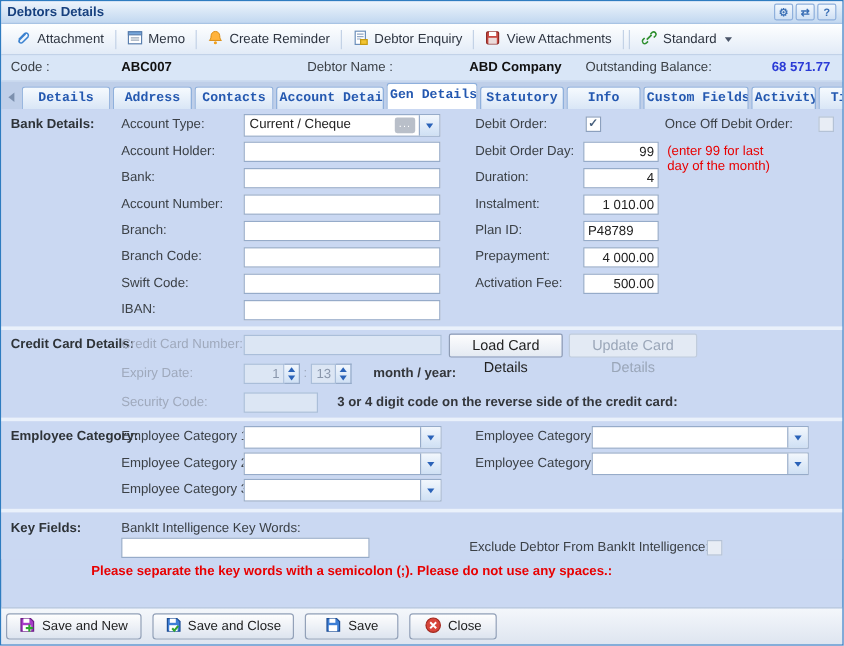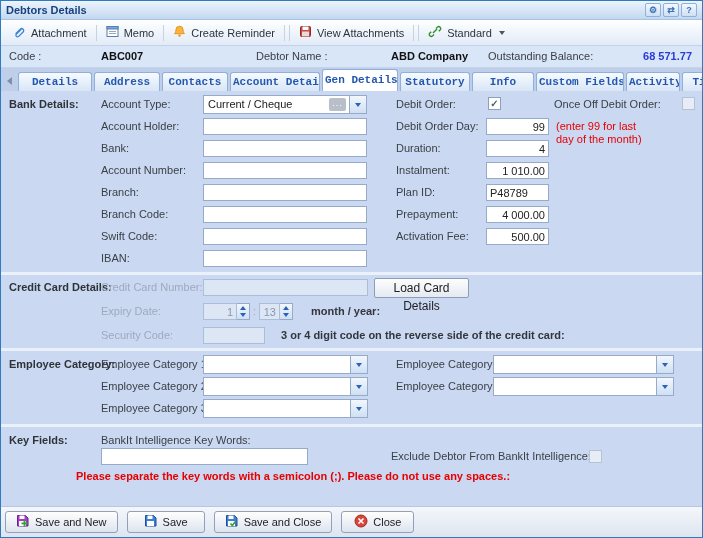--- a/index.html
+++ b/index.html
@@ -117,20 +117,30 @@
     </span>
     <span class="tsep"></span>
     <span class="tbtn">
       <span><svg width="13" height="13" viewBox="0 0 13 13">
             <path d="M6.5 1.2 a3.6 3.6 0 0 1 3.6 3.6 c0 2.4 .9 3.4 1.4 3.9 H1.5 c.5 -.5 1.4 -1.5 1.4 -3.9 A3.6 3.6 0 0 1 6.5 1.2 z" fill="#ffb33c" stroke="#d88a10" stroke-width="0.8"></path>
             <circle cx="6.5" cy="10.6" r="1.3" fill="#f0a020"></circle>
           </svg></span>
       <span>Create Reminder</span>
     </span>
     <span class="tsep"></span>
+    <span class="tbtn">
+      <span><svg width="13" height="13">
+            <rect x="2" y="1" width="8.5" height="11" fill="#fff" stroke="#6c8fbb"></rect>
+            <line x1="3.5" y1="3.5" x2="9" y2="3.5" stroke="#8fa6c4"></line>
+            <line x1="3.5" y1="5.5" x2="9" y2="5.5" stroke="#8fa6c4"></line>
+            <line x1="3.5" y1="7.5" x2="7" y2="7.5" stroke="#8fa6c4"></line>
+            <rect x="6.5" y="8" width="5.5" height="4" fill="#f2c431" stroke="#c59a10"></rect>
+          </svg></span>
+      <span>Debtor Enquiry</span>
+    </span>
     <span class="tsep"></span>
     <span class="tbtn">
       <span><svg width="13" height="13">
             <rect x="1.5" y="1.5" width="10" height="10" rx="1" fill="#c94a43" stroke="#8e2b26"></rect>
             <rect x="3.5" y="1.5" width="6" height="3.5" fill="#fff"></rect>
             <rect x="3" y="6.5" width="7" height="5" fill="#eadbdb"></rect>
           </svg></span>
       <span>View Attachments</span>
     </span>
     <span class="tsep"></span>
@@ -234,20 +244,21 @@
     </div>
 
     <div class="gap" style="top:181px"></div>
 
     <div class="sec" style="top:184px;height:73px">
       <span class="asl" style="left:8px;top:4px">Credit Card Details:</span>
 
       <span class="al dis" style="left:100px;top:4px">Credit Card Number:</span>
       <input class="fi dis" style="left: 202px; top: 4px; width: 165px;" disabled="" value="">
       <span class="btn" style="left:373px;top:3px;width:95px">Load Card Details</span>
+      <span class="btn dis" style="left:473px;top:3px;width:107px">Update Card Details</span>
 
       <span class="al dis" style="left:100px;top:28px">Expiry Date:</span>
       <input class="fi dis num" style="left: 202px; top: 28px; width: 34px;" disabled="" value="1">
       <span class="spin" style="left:236px;top:28px">
           <span class="up"></span>
           <span class="dn"></span>
         </span>
       <span class="al dis" style="left:252px;top:28px">:</span>
       <input class="fi dis num" style="left: 258px; top: 28px; width: 21px;" disabled="" value="13">
       <span class="spin" style="left:279px;top:28px">
@@ -321,37 +332,37 @@
     <span class="fbtn">
       <span><svg width="14" height="14" viewBox="0 0 14 14">
             <path d="M1.5 1.5 H9.5 L12 4 V12 H1.5 Z" fill="#a73bc8" stroke="#6d1f87"></path>
             <rect x="3.5" y="1.5" width="5" height="3.5" fill="#fff"></rect>
             <rect x="3" y="7" width="7" height="5" fill="#fff"></rect>
             <rect x="7.6" y="6.4" width="1.8" height="6" fill="#2fa52f"></rect>
             <rect x="5.5" y="8.5" width="6" height="1.8" fill="#2fa52f"></rect>
           </svg></span>
       <span>Save and New</span>
     </span>
-    <span class="fbtn" style="padding:0 16px">
-      <span><svg width="14" height="14" viewBox="0 0 14 14">
-            <path d="M1.5 1.5 H9.5 L12 4 V12 H1.5 Z" fill="#3e7fd6" stroke="#1f4e94"></path>
-            <rect x="3.5" y="1.5" width="5" height="3.5" fill="#fff"></rect>
-            <rect x="3" y="7" width="7" height="5" fill="#fff"></rect>
-          </svg></span>
-      <span>Save</span>
-    </span>
     <span class="fbtn">
       <span><svg width="14" height="14" viewBox="0 0 14 14">
             <path d="M1.5 1.5 H9.5 L12 4 V12 H1.5 Z" fill="#3e7fd6" stroke="#1f4e94"></path>
             <rect x="3.5" y="1.5" width="5" height="3.5" fill="#fff"></rect>
             <rect x="3" y="7" width="7" height="5" fill="#fff"></rect>
             <path d="M5.5 9.5 l1.8 2 3.2 -4" stroke="#2fa52f" stroke-width="1.7" fill="none"></path>
           </svg></span>
       <span>Save and Close</span>
     </span>
+    <span class="fbtn" style="padding:0 16px">
+      <span><svg width="14" height="14" viewBox="0 0 14 14">
+            <path d="M1.5 1.5 H9.5 L12 4 V12 H1.5 Z" fill="#3e7fd6" stroke="#1f4e94"></path>
+            <rect x="3.5" y="1.5" width="5" height="3.5" fill="#fff"></rect>
+            <rect x="3" y="7" width="7" height="5" fill="#fff"></rect>
+          </svg></span>
+      <span>Save</span>
+    </span>
     <span class="fbtn" style="padding:0 12px">
       <span><svg width="14" height="14" viewBox="0 0 14 14">
             <circle cx="7" cy="7" r="6" fill="#d8453a" stroke="#a32a20"></circle>
             <path d="M4.5 4.5 L9.5 9.5 M9.5 4.5 L4.5 9.5" stroke="#fff" stroke-width="1.6"></path>
           </svg></span>
       <span>Close</span>
     </span>
   </div>
 
 </div>

